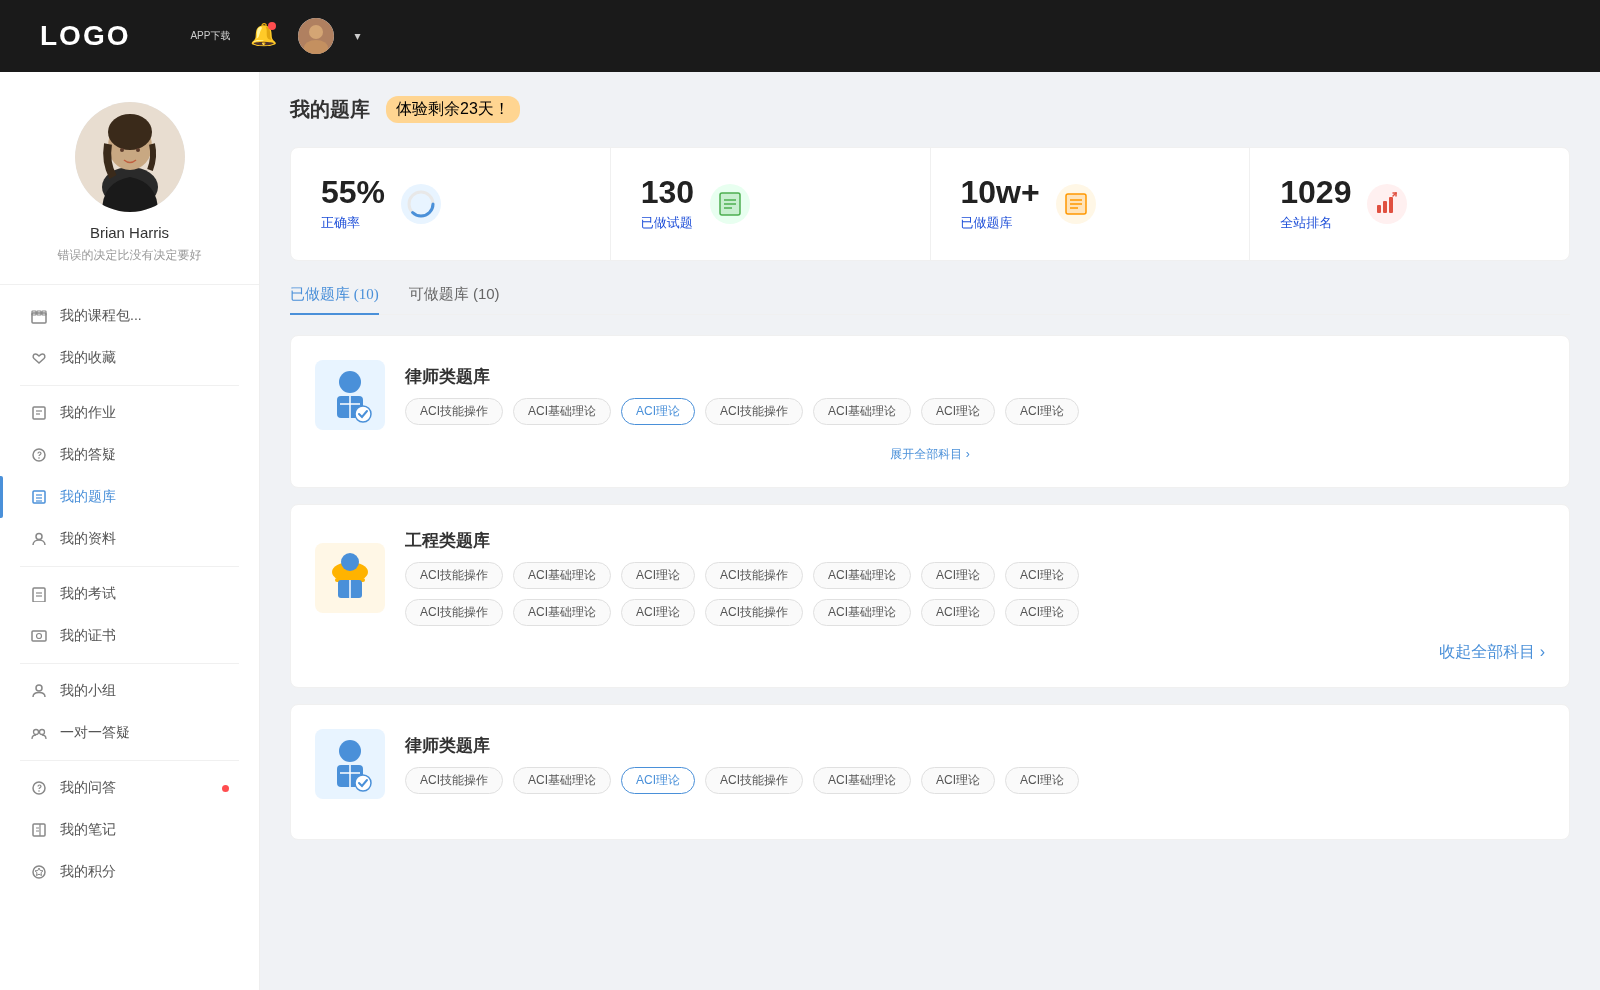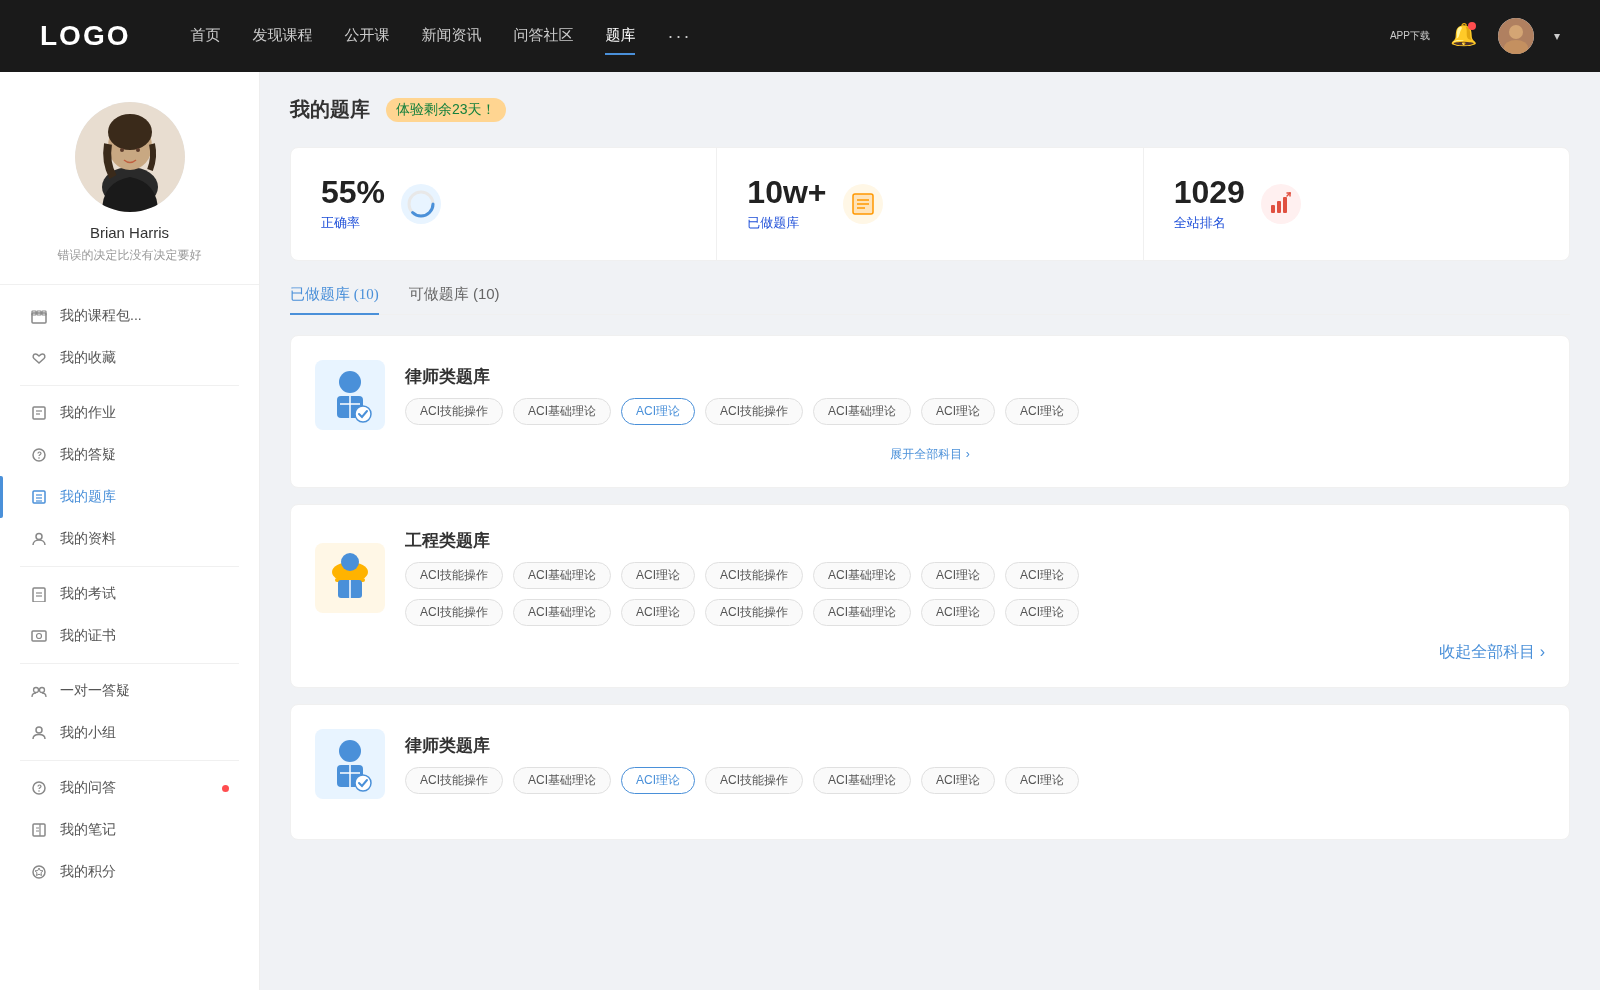--- a/index.html
+++ b/index.html
@@ -191,22 +191,22 @@
       gap: 16px;
       margin-bottom: 24px;
     }
     .page-title {
       font-size: 20px;
       font-weight: 600;
       color: #333;
     }
     .trial-badge {
       background: #ffd591;
-      color: #15803d;
-      font-size: 14px;
+      color: #000000;
+      font-size: 16px;
       padding: 3px 10px;
       border-radius: 12px;
     }
 
     
     .stats-row {
       display: flex;
       gap: 0;
       background: #fff;
       border-radius: 8px;
@@ -347,29 +347,20 @@
       font-size: 18px;
       cursor: pointer;
       letter-spacing: 2px;
     }
   </style>
 </head>
 <body>
 
 <nav class="top-nav">
   <div class="nav-logo">LOGO</div>
-  <div class="nav-links">
-    <span class="nav-link">首页</span>
-    <span class="nav-link">发现课程</span>
-    <span class="nav-link">公开课</span>
-    <span class="nav-link">新闻资讯</span>
-    <span class="nav-link">问答社区</span>
-    <span class="nav-link active">题库</span>
-    <span class="nav-link nav-more">···</span>
-  </div>
   <div class="nav-right">
     <span class="nav-app-download">APP下载</span>
     <div class="nav-bell">
       <span class="nav-bell-icon">🔔</span>
       <div class="nav-bell-dot"></div>
     </div>
     <div class="nav-avatar">
       <svg width="36" height="36" viewBox="0 0 36 36">
         <circle cx="18" cy="18" r="18" fill="#b08060"></circle>
         <circle cx="18" cy="14" r="7" fill="#d4a574"></circle>
@@ -497,39 +488,39 @@
           </svg>
         </span>
         <span>我的证书</span>
       </div>
 
       <div class="sidebar-divider"></div>
 
       <div class="sidebar-item">
         <span class="sidebar-icon">
           <svg width="16" height="16" viewBox="0 0 16 16" fill="none">
+            <circle cx="8" cy="5" r="3" stroke="#888" stroke-width="1.5" fill="none"></circle>
+            <path d="M2 14C2 11 4.7 9.5 8 9.5S14 11 14 14" stroke="#888" stroke-width="1.5" fill="none"></path>
+          </svg>
+        </span>
+        <span>我的小组</span>
+      </div>
+
+      <div class="sidebar-item">
+        <span class="sidebar-icon">
+          <svg width="16" height="16" viewBox="0 0 16 16" fill="none">
             <circle cx="5" cy="7" r="2.5" stroke="#888" stroke-width="1.3" fill="none"></circle>
             <circle cx="11" cy="7" r="2.5" stroke="#888" stroke-width="1.3" fill="none"></circle>
             <path d="M1 14C1 11.5 2.8 10 5 10" stroke="#888" stroke-width="1.3" fill="none"></path>
             <path d="M11 10C13.2 10 15 11.5 15 14" stroke="#888" stroke-width="1.3" fill="none"></path>
           </svg>
         </span>
         <span>一对一答疑</span>
       </div>
 
-      <div class="sidebar-item">
-        <span class="sidebar-icon">
-          <svg width="16" height="16" viewBox="0 0 16 16" fill="none">
-            <circle cx="8" cy="5" r="3" stroke="#888" stroke-width="1.5" fill="none"></circle>
-            <path d="M2 14C2 11 4.7 9.5 8 9.5S14 11 14 14" stroke="#888" stroke-width="1.5" fill="none"></path>
-          </svg>
-        </span>
-        <span>我的小组</span>
-      </div>
-
       <div class="sidebar-divider"></div>
 
       <div class="sidebar-item">
         <span class="sidebar-icon">
           <svg width="16" height="16" viewBox="0 0 16 16" fill="none">
             <circle cx="8" cy="8" r="6" stroke="#888" stroke-width="1.5" fill="none"></circle>
             <path d="M7 6.5C7 5.7 7.7 5 8.5 5S10 5.7 10 6.5C10 7.5 8 8 8 9" stroke="#888" stroke-width="1.2" fill="none"></path>
             <circle cx="8" cy="11" r="0.8" fill="#888"></circle>
           </svg>
         </span>
@@ -576,20 +567,35 @@
           <div class="stat-label">正确率</div>
         </div>
         <div class="stat-icon stat-icon-blue">
           <svg width="28" height="28" viewBox="0 0 28 28">
             <circle cx="14" cy="14" r="12" fill="none" stroke="#e8e8e8" stroke-width="3"></circle>
             <circle cx="14" cy="14" r="12" fill="none" stroke="#4a90d9" stroke-width="3" stroke-dasharray="47 75" stroke-dashoffset="19" stroke-linecap="round"></circle>
           </svg>
         </div>
       </div>
 
+      <div class="stat-item">
+        <div class="stat-text">
+          <div class="stat-value">130</div>
+          <div class="stat-label">已做试题</div>
+        </div>
+        <div class="stat-icon stat-icon-green">
+          <svg width="26" height="26" viewBox="0 0 26 26">
+            <rect x="3" y="2" width="20" height="22" rx="2" fill="#4CAF50" opacity="0.2"></rect>
+            <rect x="3" y="2" width="20" height="22" rx="2" fill="none" stroke="#4CAF50" stroke-width="1.5"></rect>
+            <line x1="7" y1="9" x2="19" y2="9" stroke="#4CAF50" stroke-width="1.5"></line>
+            <line x1="7" y1="13" x2="19" y2="13" stroke="#4CAF50" stroke-width="1.5"></line>
+            <line x1="7" y1="17" x2="15" y2="17" stroke="#4CAF50" stroke-width="1.5"></line>
+          </svg>
+        </div>
+      </div>
 
       <div class="stat-item">
         <div class="stat-text">
           <div class="stat-value">10w+</div>
           <div class="stat-label">已做题库</div>
         </div>
         <div class="stat-icon stat-icon-orange">
           <svg width="26" height="26" viewBox="0 0 26 26">
             <rect x="3" y="3" width="20" height="20" rx="2" fill="#FF9800" opacity="0.2"></rect>
             <rect x="3" y="3" width="20" height="20" rx="2" fill="none" stroke="#FF9800" stroke-width="1.5"></rect>

